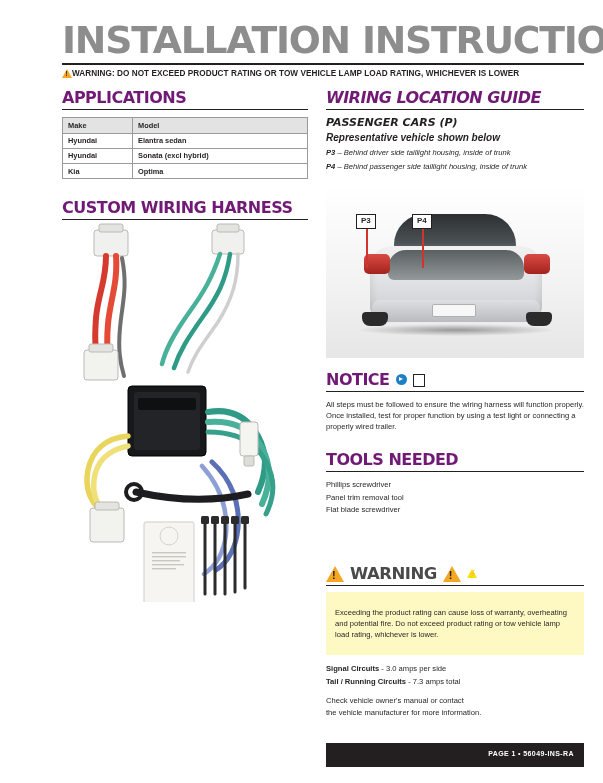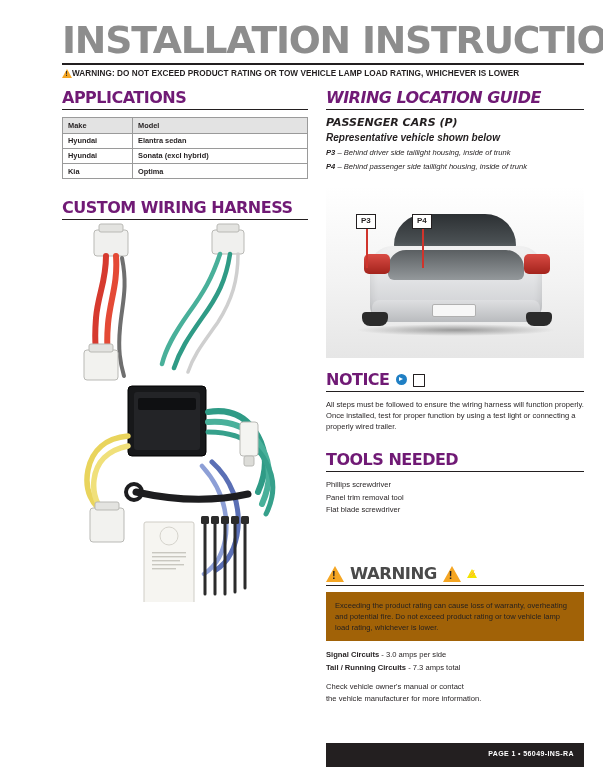--- a/index.html
+++ b/index.html
@@ -281,22 +281,22 @@
     display:inline-block; width:0;height:0;
     border-left:5px solid transparent; border-right:5px solid transparent;
     border-bottom:9px solid #f2e400; position:relative;
   }
   .bolt::after{
     content:"\26A1"; position:absolute; left:-3.2px; top:1.2px;
     font-size:7px; color:#231f20; line-height:7px;
   }
   .warn-box {
     margin-top: 6px;
-    background: #a16207;
-    padding: 8px 9px;
+    background: #fef9c3;
+    padding: 15px 9px;
     font-size: 7.6px;
     line-height: 11px;
   }
   .circ-line {
     font-size: 7.6px;
     margin-top: 8px;
     line-height: 11.5px;
   }
   .circ-line b { font-weight: bold; }
 

